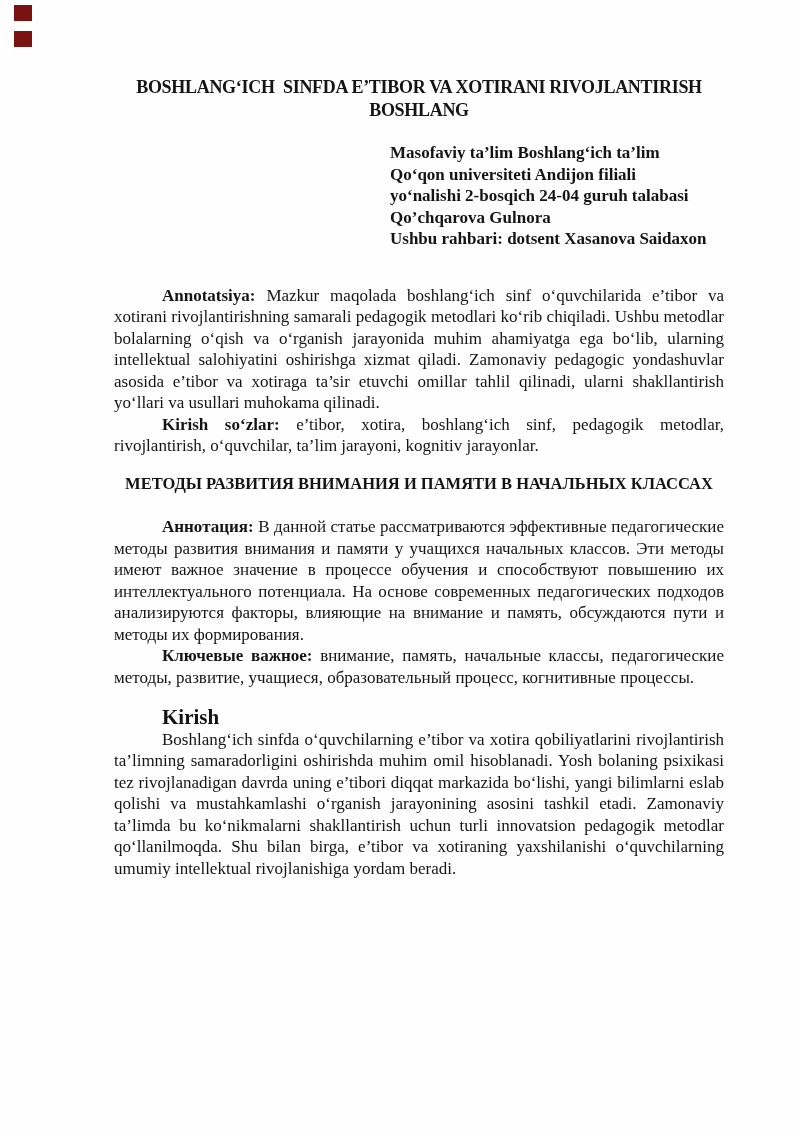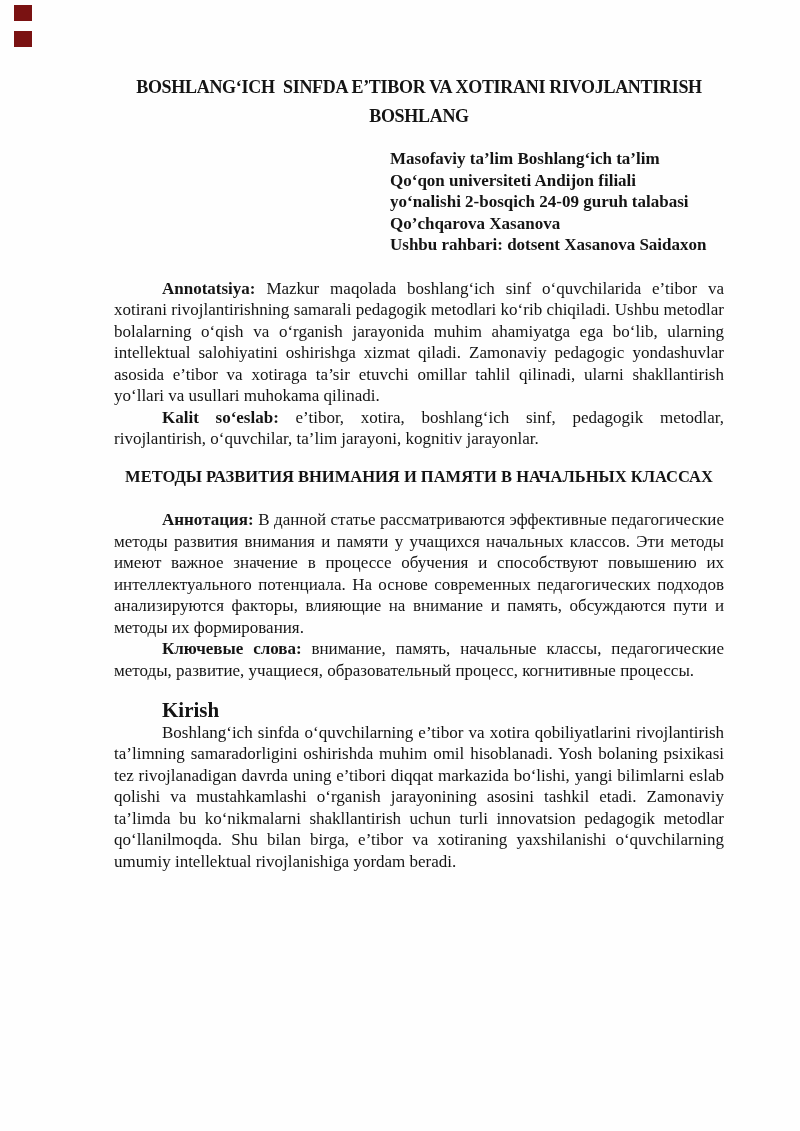--- a/index.html
+++ b/index.html
@@ -28,36 +28,36 @@
     width: 610px;
   }
   .title {
     margin: 76px 0 0 0;
     font-size: 18px;
     font-weight: bold;
     line-height: 22.5px;
     letter-spacing: -0.3px;
     text-align: center;
   }
-  .title div { white-space: pre; margin-top: 6px; }
+  .title div { white-space: pre; }
   .authors {
     margin: 21px 0 0 276px;
     font-size: 17px;
     font-weight: bold;
     line-height: 21.5px;
   }
   .authors div { white-space: nowrap; }
   p.para {
     margin: 0;
     font-size: 17px;
     line-height: 21.5px;
     text-align: justify;
     text-indent: 48px;
   }
-  p.uz-annotation { margin-top: 22px; }
+  p.uz-annotation { margin-top: 35px; }
   .b { font-weight: bold; }
   .ru-heading {
     margin: 16px 0 22px 0;
     font-size: 16.5px;
     font-weight: bold;
     line-height: 21.5px;
     text-align: center;
     white-space: nowrap;
   }
   .kirish-heading {
@@ -79,34 +79,34 @@
   <div class="content">
 
     <h1 class="title">
       <div>BOSHLANG‘ICH  SINFDA E’TIBOR VA XOTIRANI RIVOJLANTIRISH</div>
       <div>BOSHLANG</div>
     </h1>
 
     <div class="authors">
       <div>Masofaviy ta’lim Boshlang‘ich ta’lim</div>
       <div>Qo‘qon universiteti Andijon filiali</div>
-      <div>yo‘nalishi 2-bosqich 24-09 guruh talabasi</div>
-      <div>Qo’chqarova Xasanova</div>
+      <div>yo‘nalishi 2-bosqich 24-04 guruh talabasi</div>
+      <div>Qo’chqarova Gulnora</div>
       <div>Ushbu rahbari: dotsent Xasanova Saidaxon</div>
     </div>
 
     <p class="para uz-annotation"><span class="b">Annotatsiya:</span><span> Mazkur maqolada boshlang‘ich sinf o‘quvchilarida e’tibor va xotirani rivojlantirishning samarali pedagogik metodlari ko‘rib chiqiladi. Ushbu metodlar bolalarning o‘qish va o‘rganish jarayonida muhim ahamiyatga ega bo‘lib, ularning intellektual salohiyatini oshirishga xizmat qiladi. Zamonaviy pedagogic yondashuvlar asosida e’tibor va xotiraga ta’sir etuvchi omillar tahlil qilinadi, ularni shakllantirish yo‘llari va usullari muhokama qilinadi.</span></p>
 
-    <p class="para"><span class="b">Kalit so‘eslab:</span><span> e’tibor, xotira, boshlang‘ich sinf, pedagogik metodlar, rivojlantirish, o‘quvchilar, ta’lim jarayoni, kognitiv jarayonlar.</span></p>
+    <p class="para"><span class="b">Kirish so‘zlar:</span><span> e’tibor, xotira, boshlang‘ich sinf, pedagogik metodlar, rivojlantirish, o‘quvchilar, ta’lim jarayoni, kognitiv jarayonlar.</span></p>
 
     <h2 class="ru-heading">МЕТОДЫ РАЗВИТИЯ ВНИМАНИЯ И ПАМЯТИ В НАЧАЛЬНЫХ КЛАССАХ</h2>
 
     <p class="para"><span class="b">Аннотация:</span><span> В данной статье рассматриваются эффективные педагогические методы развития внимания и памяти у учащихся начальных классов. Эти методы имеют важное значение в процессе обучения и способствуют повышению их интеллектуального потенциала. На основе современных педагогических подходов анализируются факторы, влияющие на внимание и память, обсуждаются пути и методы их формирования.</span></p>
 
-    <p class="para"><span class="b">Ключевые слова:</span><span> внимание, память, начальные классы, педагогические методы, развитие, учащиеся, образовательный процесс, когнитивные процессы.</span></p>
+    <p class="para"><span class="b">Ключевые важное:</span><span> внимание, память, начальные классы, педагогические методы, развитие, учащиеся, образовательный процесс, когнитивные процессы.</span></p>
 
     <p class="kirish-heading"><span class="b">Kirish</span></p>
 
     <p class="para">Boshlang‘ich sinfda o‘quvchilarning e’tibor va xotira qobiliyatlarini rivojlantirish ta’limning samaradorligini oshirishda muhim omil hisoblanadi. Yosh bolaning psixikasi tez rivojlanadigan davrda uning e’tibori diqqat markazida bo‘lishi, yangi bilimlarni eslab qolishi va mustahkamlashi o‘rganish jarayonining asosini tashkil etadi. Zamonaviy ta’limda bu ko‘nikmalarni shakllantirish uchun turli innovatsion pedagogik metodlar qo‘llanilmoqda. Shu bilan birga, e’tibor va xotiraning yaxshilanishi o‘quvchilarning umumiy intellektual rivojlanishiga yordam beradi.</p>
 
 
   </div>
 </div>
 
 </body></html>

